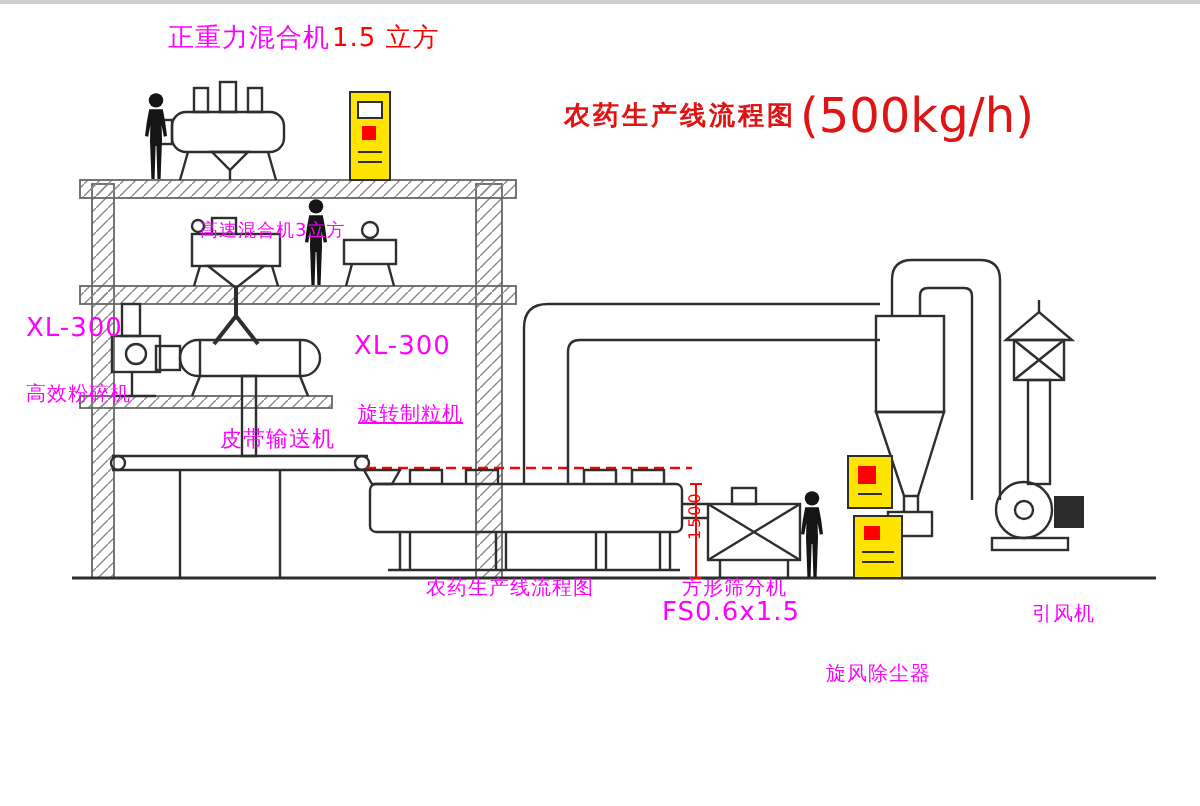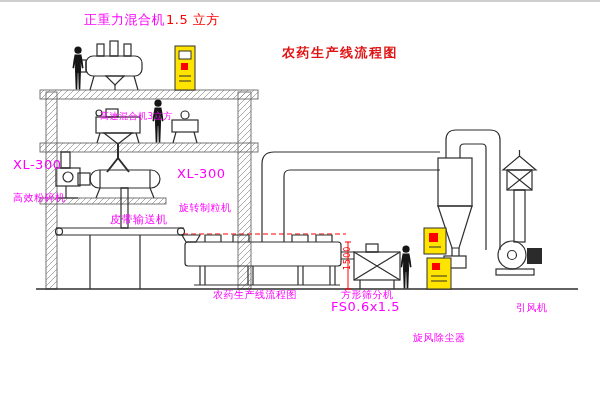--- a/index.html
+++ b/index.html
@@ -178,33 +178,34 @@
       <rect x="514" y="188" width="11" height="52"></rect>
       <rect x="507" y="168" width="25" height="20"></rect>
       <path d="M507,168 L532,188 M532,168 L507,188"></path>
       <path d="M503,168 L536,168 L519.5,154 Z"></path>
       <line x1="519.5" y1="154" x2="519.5" y2="148"></line>
     </g>
   </svg>
 
   <div class="title">
     <span class="title-main">农药生产线流程图</span>
+    <span class="title-capacity">(500kg/h)</span>
   </div>
 
   <div class="label gm-label" style="left:84px;top:11px;font-size:13px;">
     <span>正重力混合机</span><span class="label-red">1.5 立方</span>
   </div>
 
   <div class="label" style="left:100px;top:110px;font-size:9px;">高速混合机3立方</div>
 
   <div class="label label-lg" style="left:13px;top:156px;">XL-300</div>
   <div class="label" style="left:13px;top:191px;">高效粉碎机</div>
 
   <div class="label label-lg" style="left:177px;top:165px;">XL-300</div>
-  <div class="label" style="left:179px;top:201px;">旋转制粒机</div>
+  <div class="label" style="left:179px;top:201px;text-decoration:underline;">旋转制粒机</div>
 
   <div class="label" style="left:110px;top:212px;font-size:11px;">皮带输送机</div>
 
   <div class="label" style="left:213px;top:288px;">农药生产线流程图</div>
 
   <div class="label" style="left:341px;top:288px;">方形筛分机</div>
   <div class="label label-lg" style="left:331px;top:298px;">FS0.6x1.5</div>
 
   <div class="label" style="left:413px;top:289px;margin-top:42px;">旋风除尘器</div>
 

